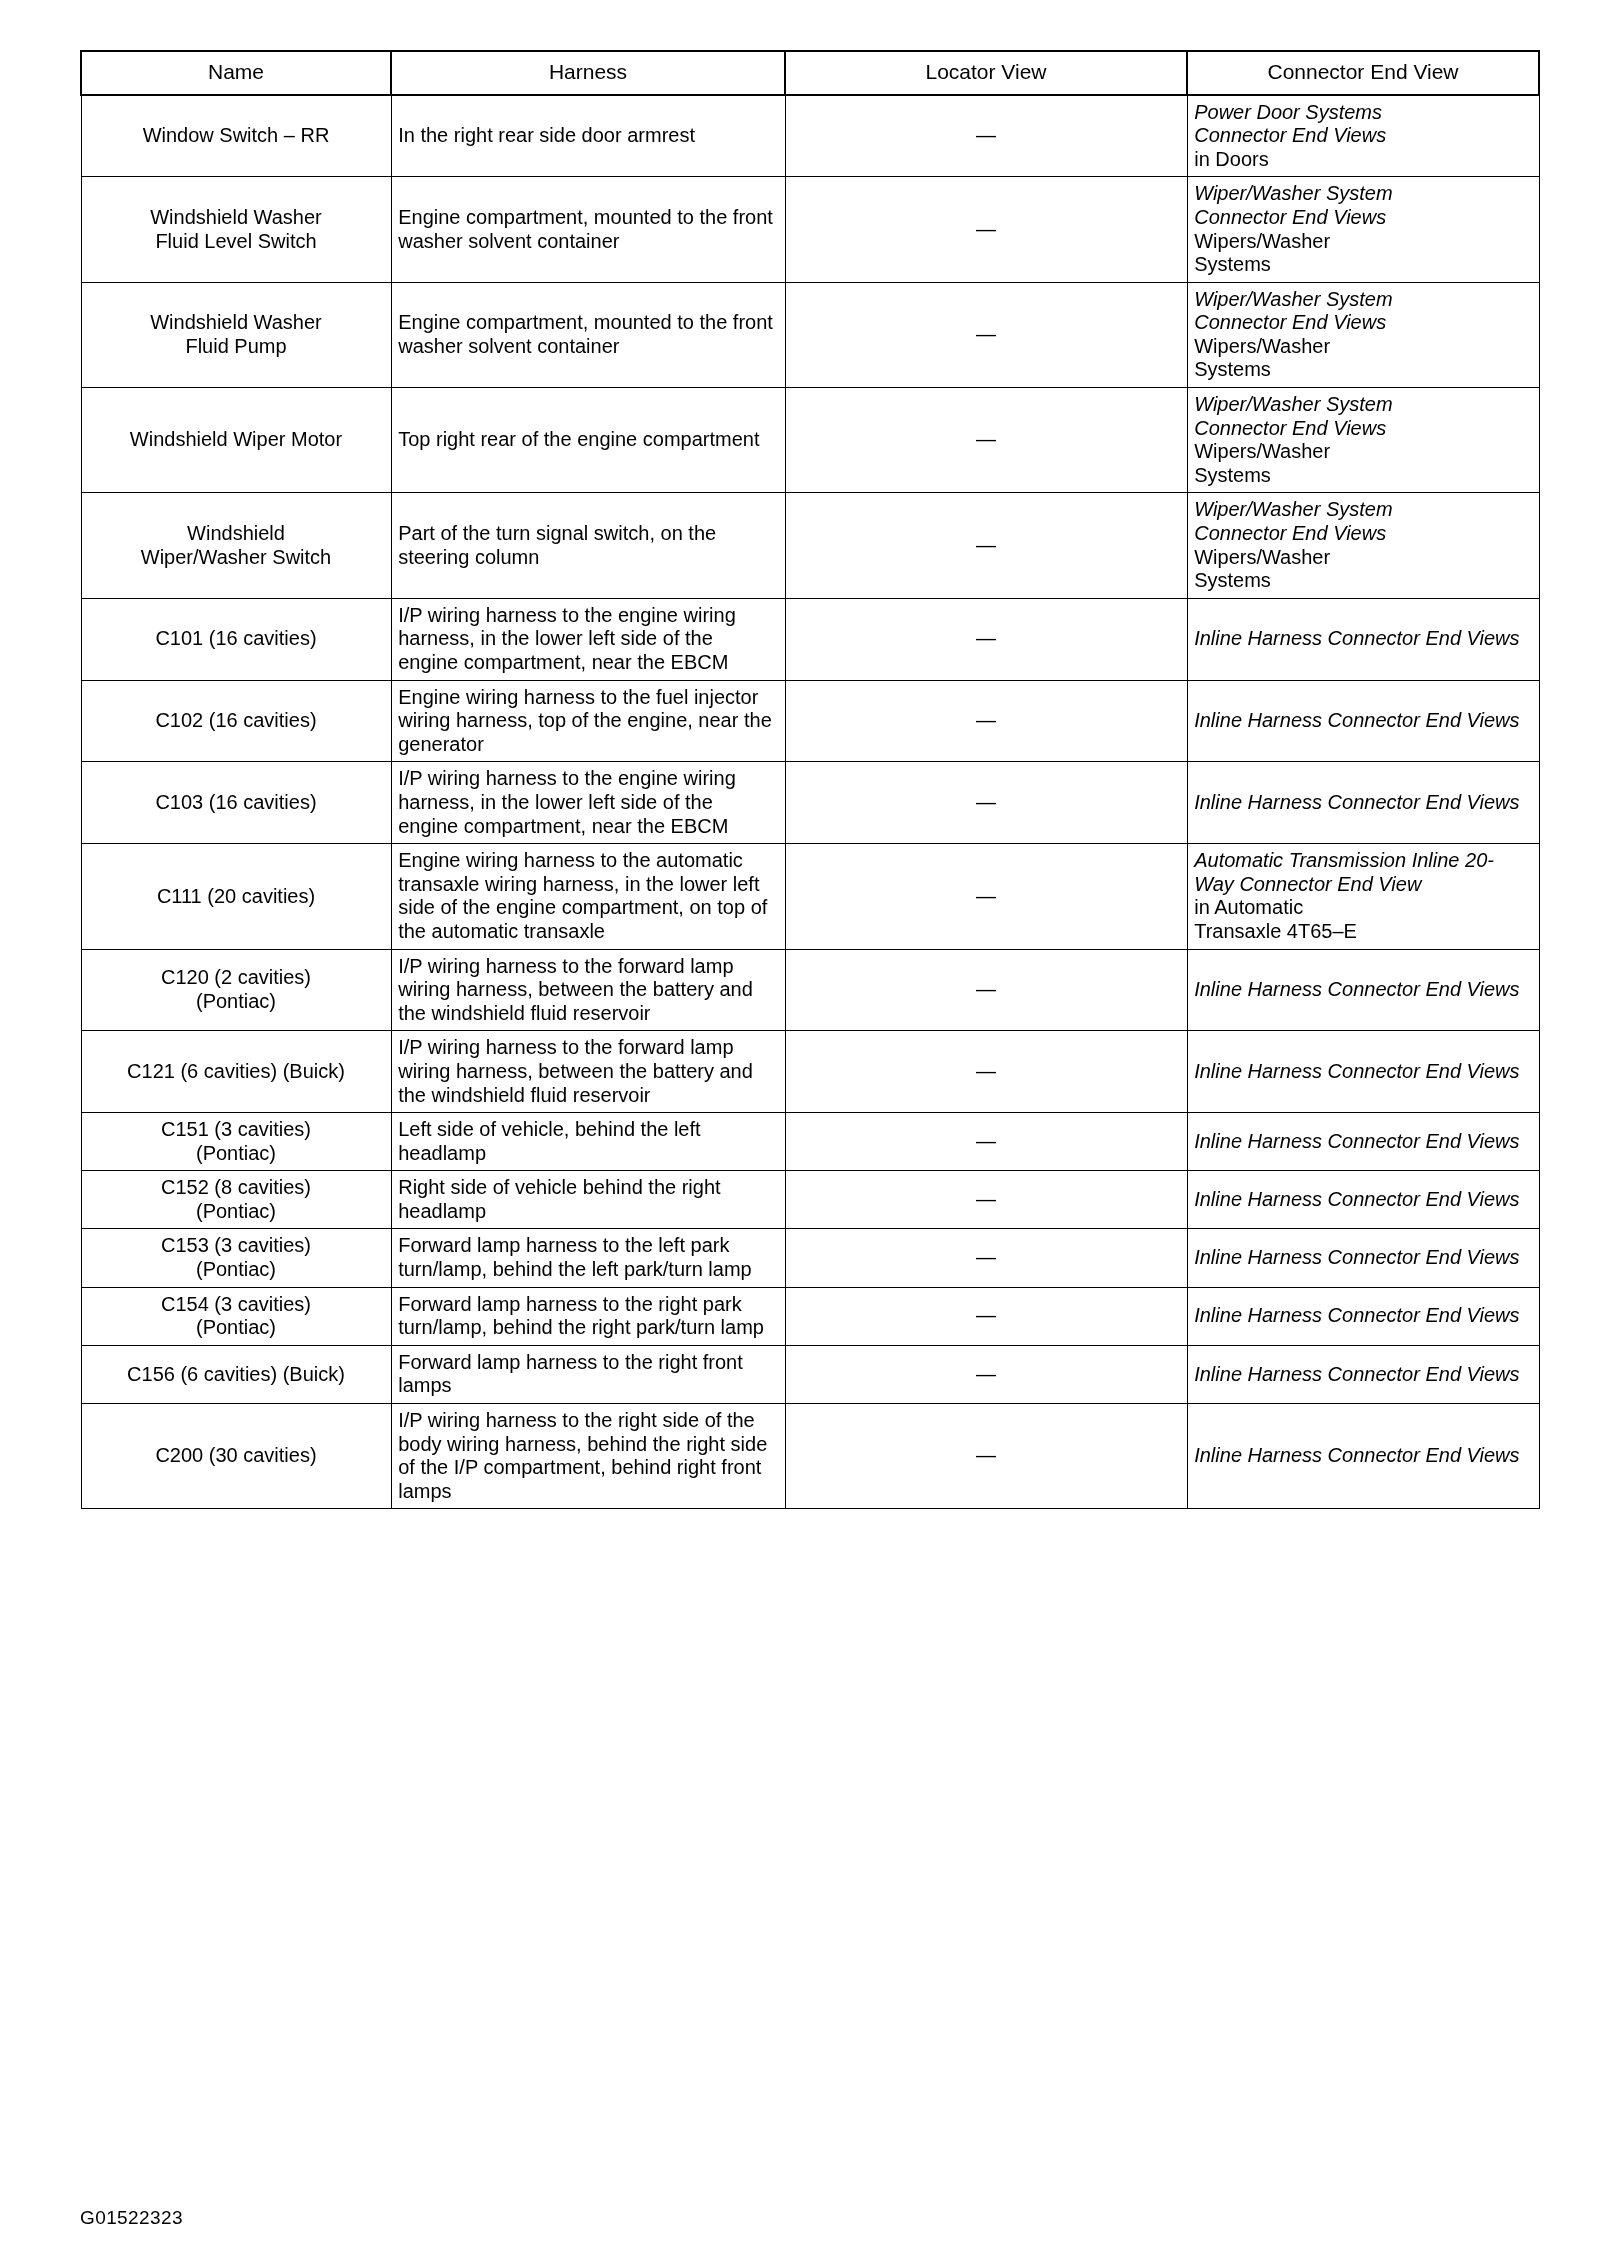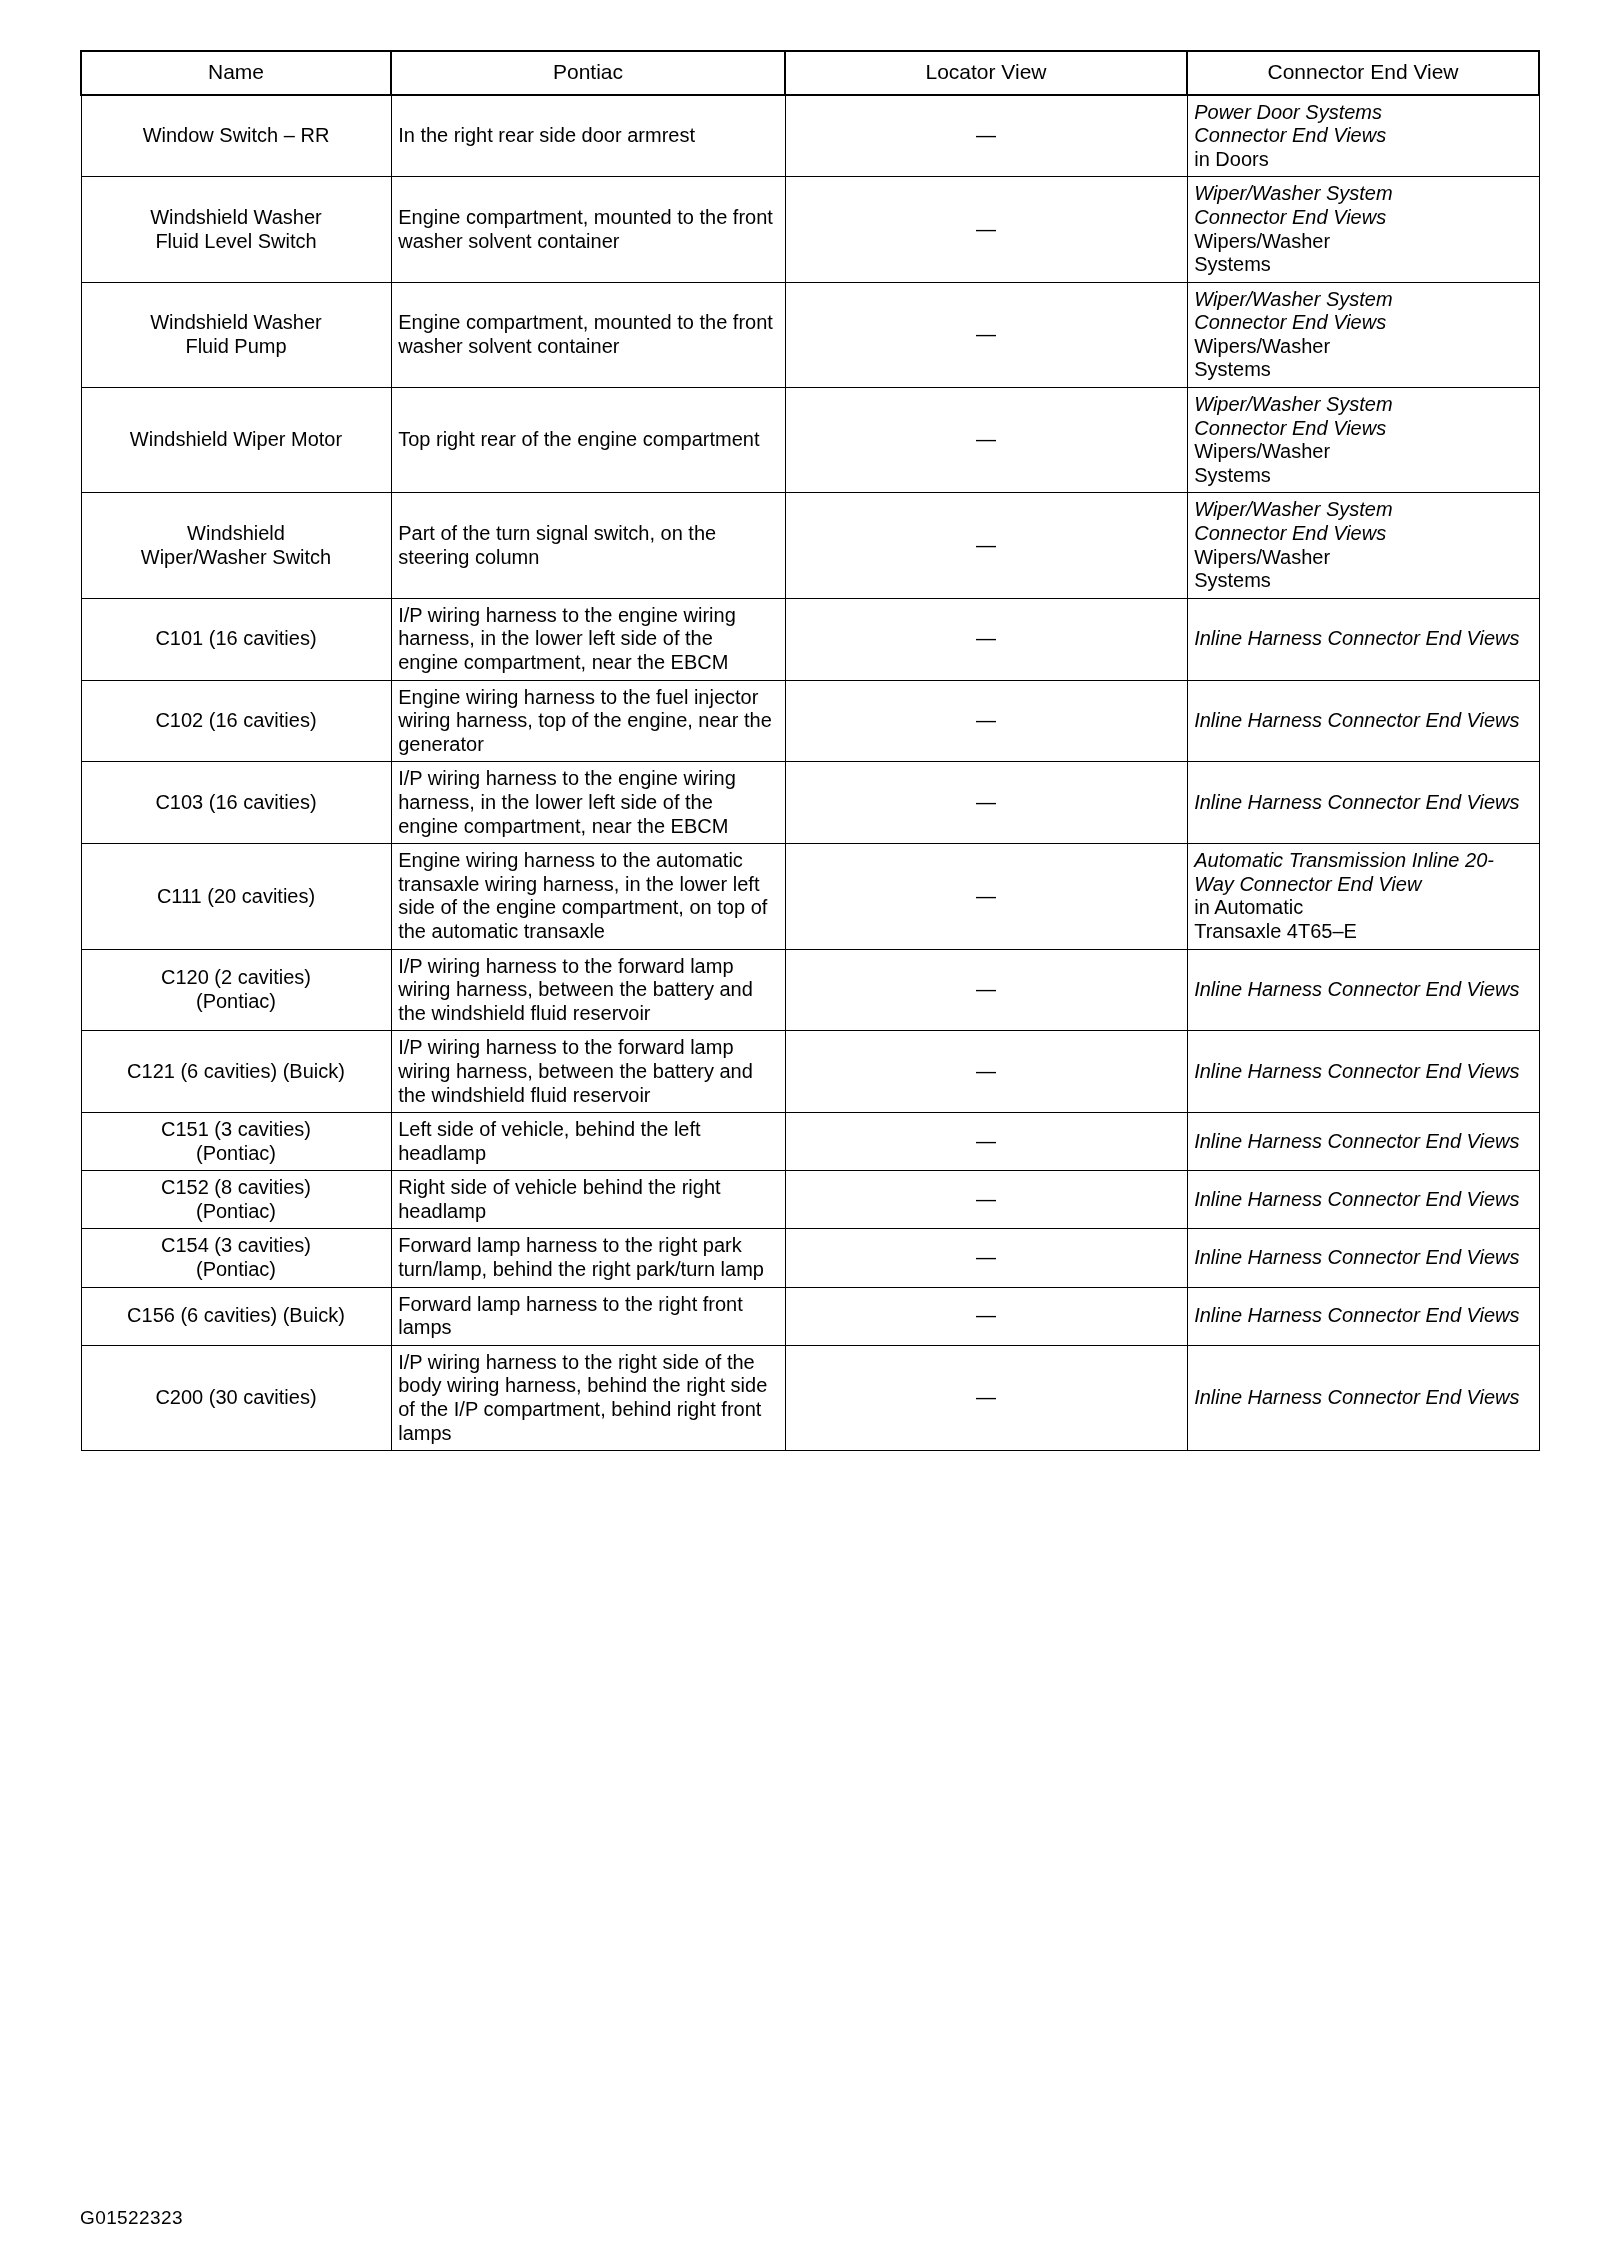--- a/index.html
+++ b/index.html
@@ -77,21 +77,21 @@
   <table class="component-table">
     <colgroup>
       <col class="c-name">
       <col class="c-loc">
       <col class="c-view">
       <col class="c-conn">
     </colgroup>
     <thead>
       <tr>
         <th>Name</th>
-        <th>Pontiac</th>
+        <th>Harness</th>
         <th>Locator View</th>
         <th>Connector End View</th>
       </tr>
     </thead>
     <tbody id="table-body">
         <tr>
           <td class="name-cell nb">Window Switch – RR</td>
           <td class="loc-cell nb">In the right rear side door armrest</td>
           <td class="view-cell">—</td>
           <td class="conn-cell"><span class="nb">Power Door Systems
@@ -178,20 +178,27 @@
           <td class="conn-cell"><span class="nb">Inline Harness Connector End Views</span></td>
         </tr>
         <tr>
           <td class="name-cell nb">C152 (8  cavities)
 (Pontiac)</td>
           <td class="loc-cell nb">Right side of vehicle behind the right headlamp</td>
           <td class="view-cell">—</td>
           <td class="conn-cell"><span class="nb">Inline Harness Connector End Views</span></td>
         </tr>
         <tr>
+          <td class="name-cell nb">C153 (3 cavities)
+(Pontiac)</td>
+          <td class="loc-cell nb">Forward lamp harness to the left park turn/lamp, behind the left park/turn lamp</td>
+          <td class="view-cell">—</td>
+          <td class="conn-cell"><span class="nb">Inline Harness Connector End Views</span></td>
+        </tr>
+        <tr>
           <td class="name-cell nb">C154 (3 cavities)
 (Pontiac)</td>
           <td class="loc-cell nb">Forward lamp harness to the right park turn/lamp, behind the right park/turn lamp</td>
           <td class="view-cell">—</td>
           <td class="conn-cell"><span class="nb">Inline Harness Connector End Views</span></td>
         </tr>
         <tr>
           <td class="name-cell nb">C156 (6 cavities) (Buick)</td>
           <td class="loc-cell nb">Forward lamp harness to the right front lamps</td>
           <td class="view-cell">—</td>

